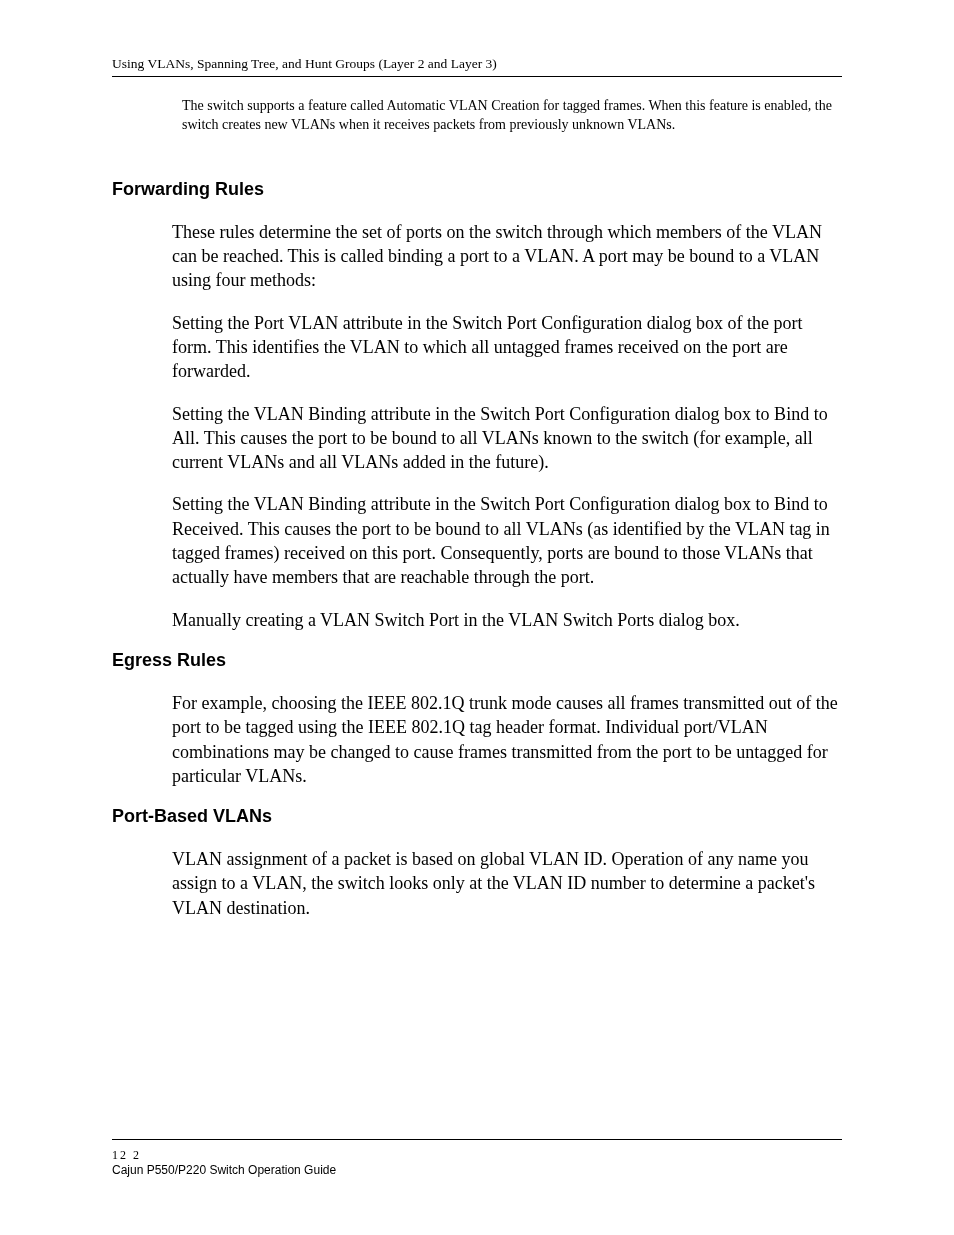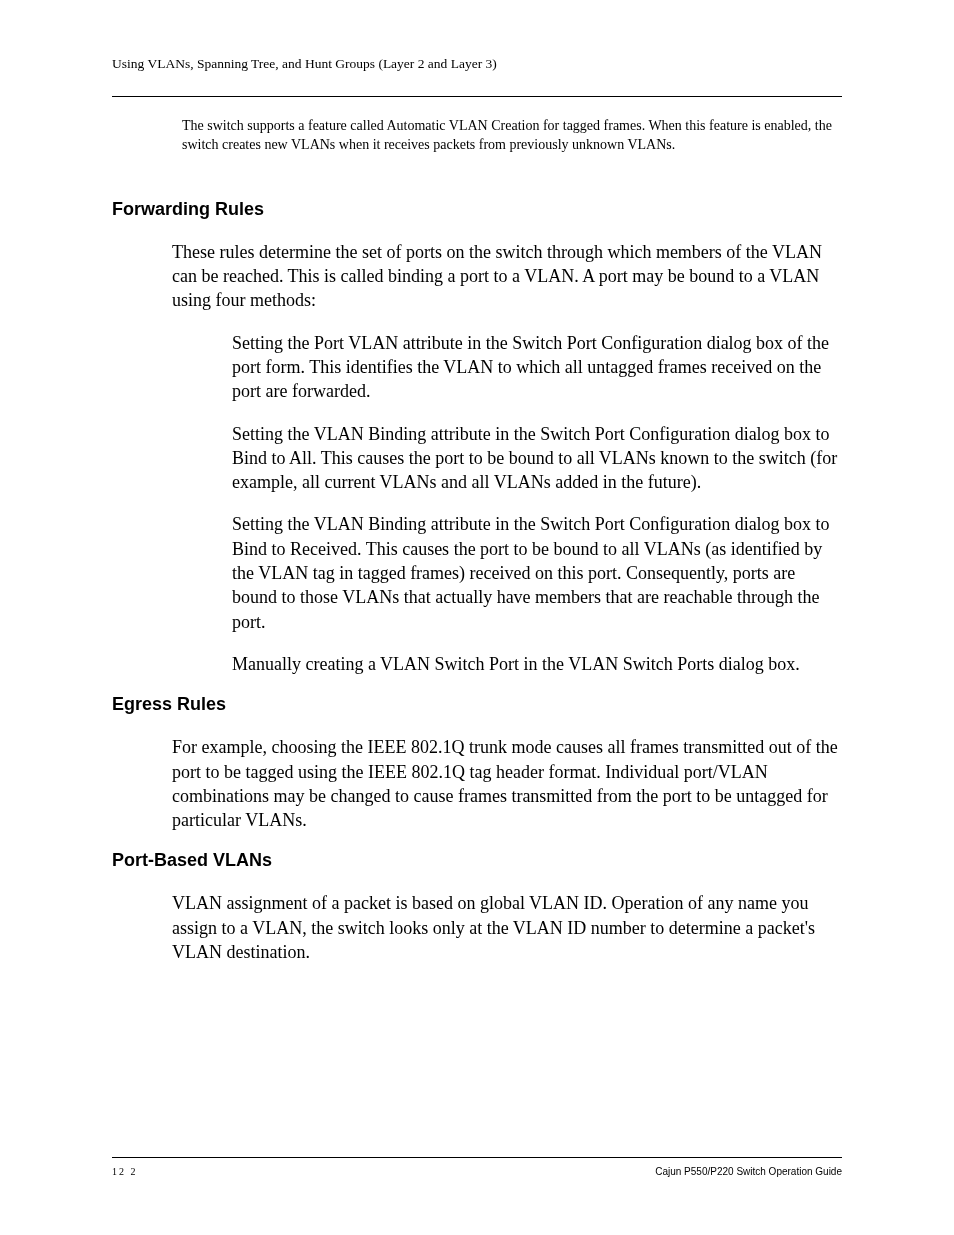--- a/index.html
+++ b/index.html
@@ -14,21 +14,21 @@
     box-sizing: border-box;
   }
   .page {
     padding: 56px 112px 0 112px;
     box-sizing: border-box;
   }
   .running-header {
     font-family: "Times New Roman", Times, serif;
     font-size: 13.5px;
     color: #000;
-    margin-bottom: 24px;
+    margin-bottom: 4px;
   }
   .header-rule {
     border: none;
     border-top: 1px solid #000;
     margin: 0 0 20px 0;
   }
   .intro-block {
     margin-left: 70px;
     font-size: 14px;
     line-height: 1.35;
@@ -41,21 +41,21 @@
     margin: 0 0 20px 0;
     color: #000;
   }
   .body-para {
     margin-left: 60px;
     font-size: 18px;
     line-height: 1.35;
     margin-bottom: 18px;
   }
   .list-block {
-    margin-left: 120px;
+    margin-left: 60px;
     margin-right: 0;
   }
   .list-item {
     font-size: 18px;
     line-height: 1.35;
     margin-bottom: 18px;
   }
   .list-sub {
     text-indent: 46px;
     font-size: 18px;
@@ -72,22 +72,23 @@
     bottom: 58px;
   }
   .footer-rule {
     border: none;
     border-top: 1px solid #000;
     margin: 0 0 8px 0;
   }
   .footer-row {
     display: flex;
     justify-content: space-between;
-    font-size: 10px;
+    font-size: 12px;
     font-family: "Times New Roman", Times, serif;
+    flex-direction: column;
   }
   .footer-right {
     font-family: Liberation Sans, sans-serif;
   }
   .pgnum-space {
     letter-spacing: 2px;
   }
 </style>
 </head>
 <body>

